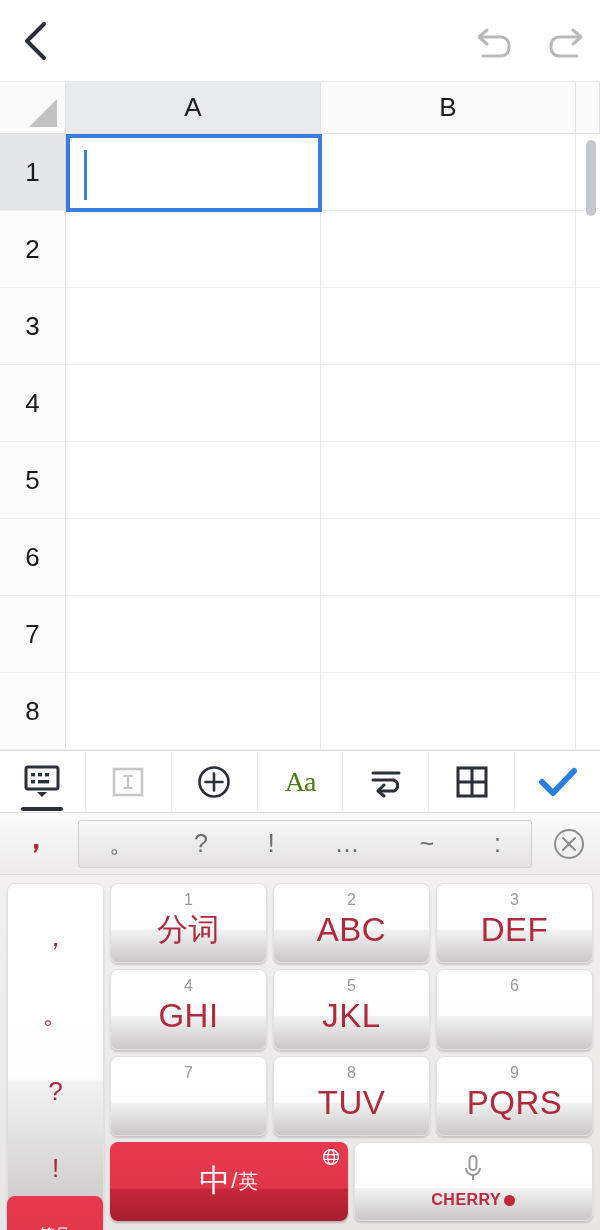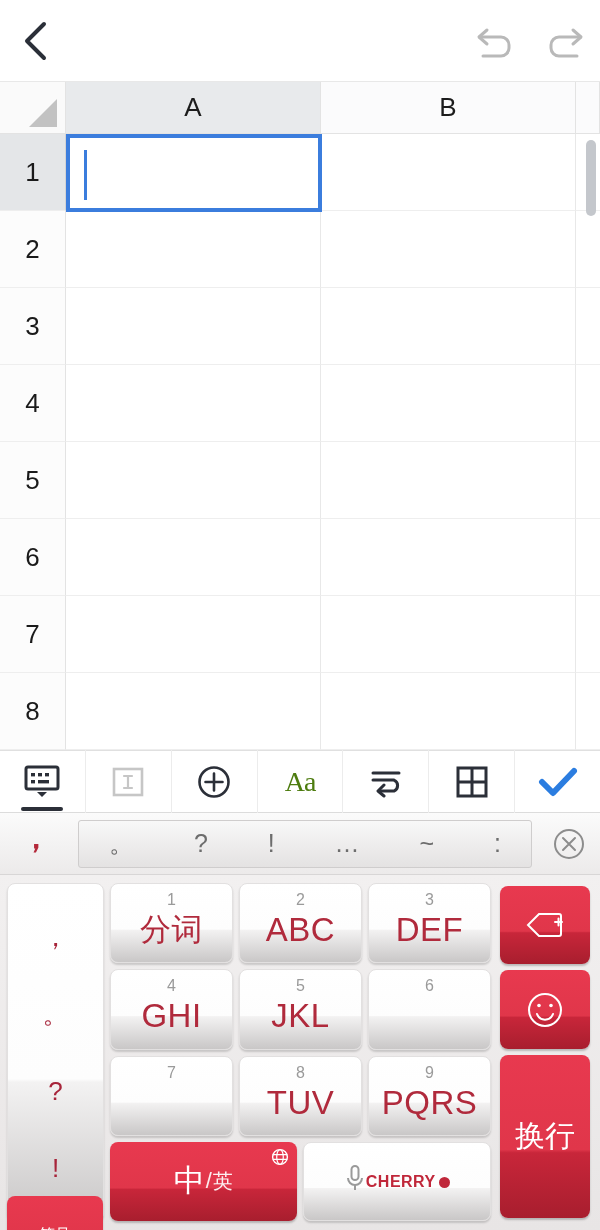--- a/index.html
+++ b/index.html
@@ -189,21 +189,21 @@
   .k-del { flex: 1; margin: 3px; }
   .k-emoji { flex: 1; margin: 3px; }
   .k-enter { flex: 2.08; margin: 3px; font-size: 30px; }
 
   .bottom-row { display: flex; height: 85px; }
   .k-lang { flex: 1; margin: 3px; }
   .k-lang .cn { font-size: 31px; }
   .k-lang .sep { font-size: 22px; opacity: .9; margin: 0 1px; }
   .k-lang .en { font-size: 20px; opacity: .92; }
   .k-globe { position: absolute; top: 6px; right: 8px; }
-  .k-mic { flex: 1; margin: 3px; flex-direction: row; }
+  .k-mic { flex: 1; margin: 3px; flex-direction: column; }
   .k-mic .cherry {
     font-size: 16px; font-weight: bold; color: #c0273a; letter-spacing: .5px;
     margin-top: 2px; display: flex; align-items: center; gap: 3px;
   }
   .cherry-dot {
     width: 11px; height: 11px; border-radius: 50%;
     background: #c0273a; display: inline-block;
   }
   .k-123 { flex: 1; margin: 3px; font-size: 29px; }
 </style>
@@ -460,34 +460,17 @@
             </svg>
           </span>
           <span class="cherry">
             <span>CHERRY</span>
             <span class="cherry-dot"></span>
           </span>
         </div>
       </div>
     </div>
 
-    <div class="kb-col-right">
-      <div class="key key-red k-del">
-        <svg width="40" height="28" viewBox="0 0 40 28">
-          <path d="M14 3 H34 a2 2 0 0 1 2 2 v18 a2 2 0 0 1 -2 2 H14 L3 14 Z" fill="none" stroke="#ffffff" stroke-width="2"></path>
-          <path d="M30 11 H37 M33.5 7.5 V14.5" stroke="#ffffff" stroke-width="2" stroke-linecap="round"></path>
-        </svg>
-      </div>
-      <div class="key key-red k-emoji">
-        <svg width="40" height="40" viewBox="0 0 40 40">
-          <circle cx="20" cy="20" r="16" fill="none" stroke="#ffffff" stroke-width="2"></circle>
-          <circle cx="14" cy="15.5" r="1.8" fill="#ffffff"></circle>
-          <circle cx="26" cy="15.5" r="1.8" fill="#ffffff"></circle>
-          <path d="M12 24 a8.5 8.5 0 0 0 16 0" fill="none" stroke="#ffffff" stroke-width="2" stroke-linecap="round"></path>
-        </svg>
-      </div>
-      <div class="key key-red k-enter">换行</div>
-    </div>
   </div>
 
   <div style="position:absolute; left:7px; top:1196px; width:96px; height:79px; z-index:31;text-decoration:underline;" class="key key-red">符号</div>
 
 </div>
 
 </body></html>

